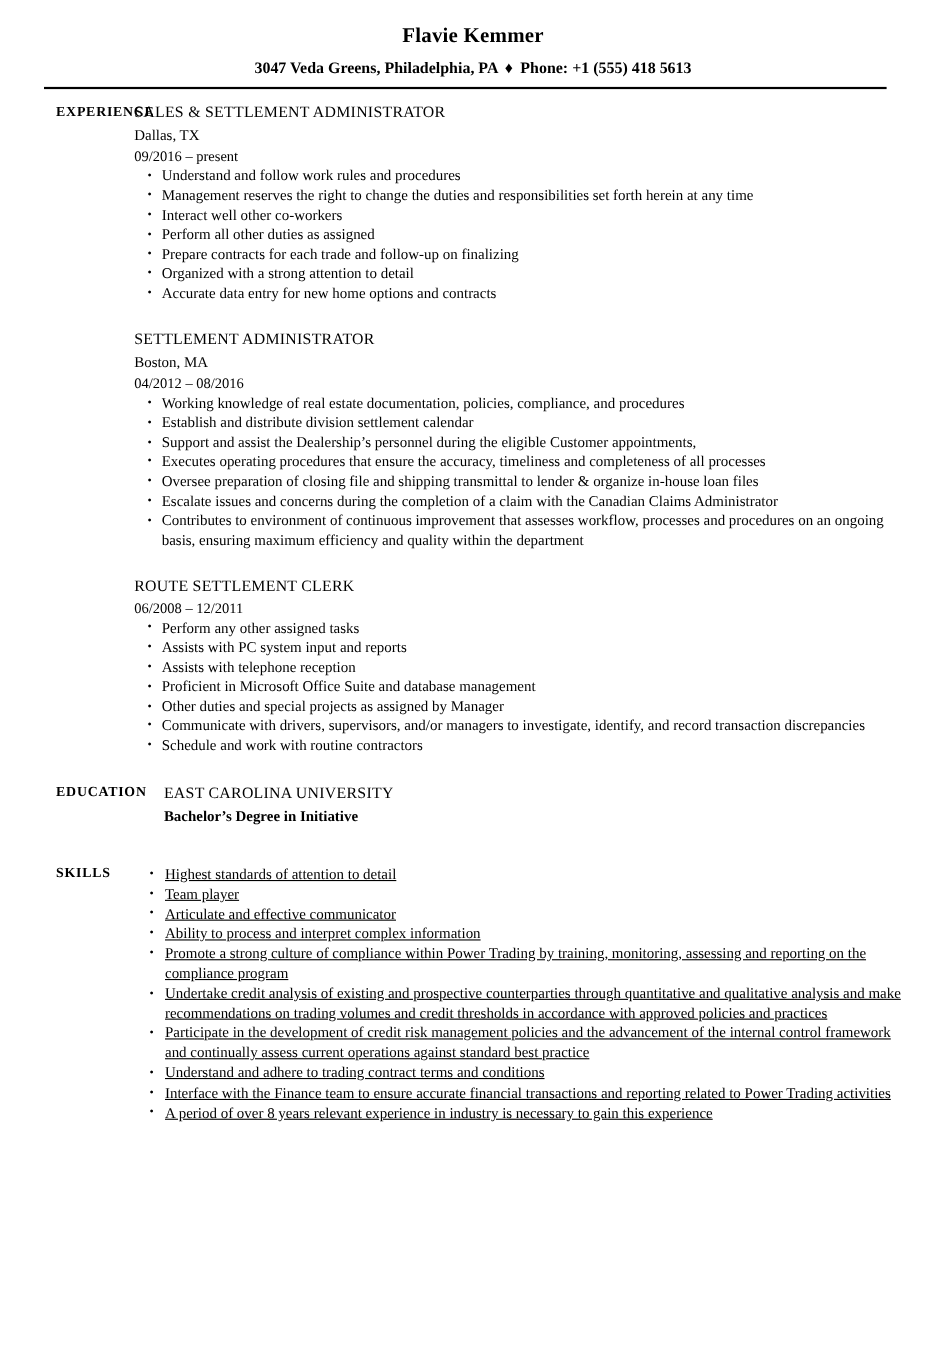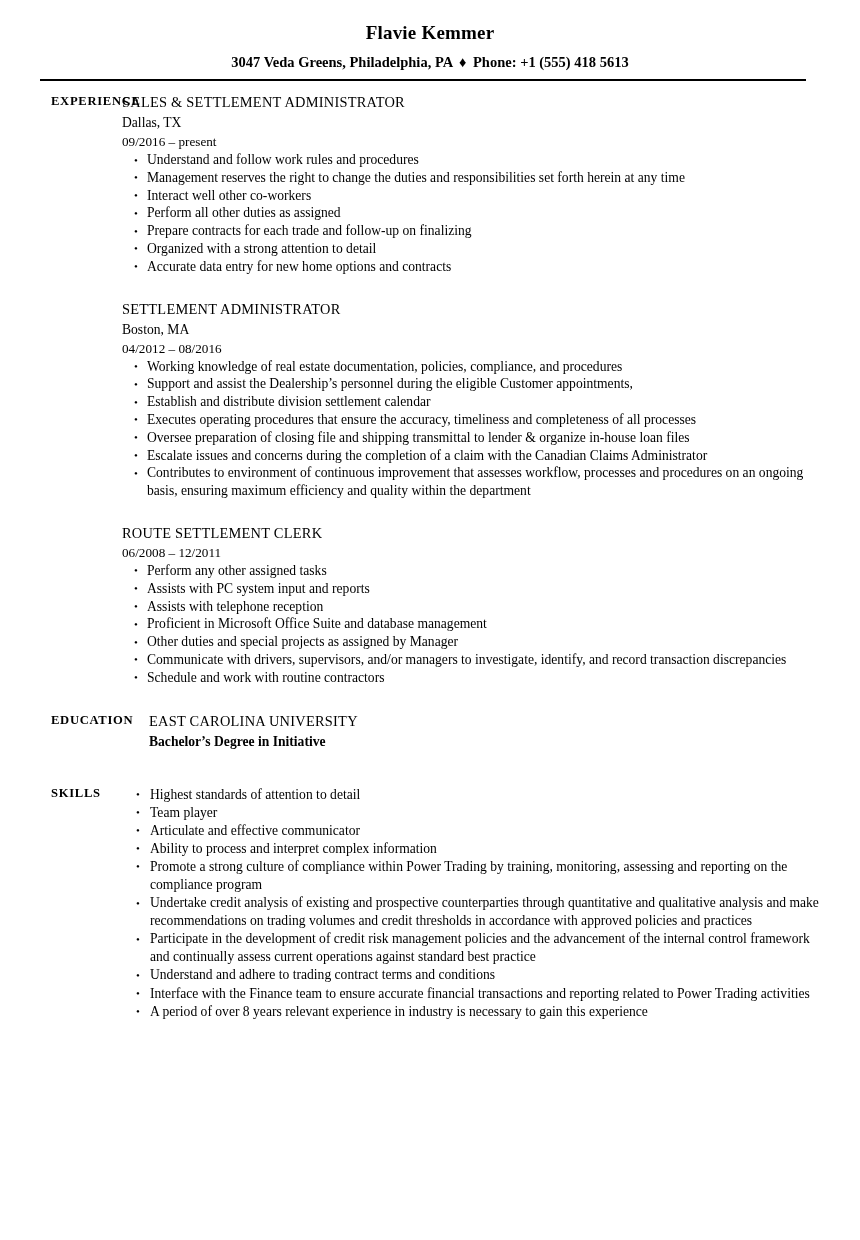--- a/index.html
+++ b/index.html
@@ -119,20 +119,21 @@
     position: absolute;
     left: 12px;
     top: -0.5px;
     font-size: 11px;
     line-height: 18.5px;
   }
 
   ul.skills-bullets > li {
     padding-left: 28px;
     line-height: 18.1px;
+    text-decoration: underline;
   }
   ul.skills-bullets > li::before {
     left: 14px;
   }
 
   
   .edu-school {
     font-size: 14.4px;
     font-weight: normal;
     letter-spacing: 0.25px;
@@ -178,22 +179,22 @@
           <li>Accurate data entry for new home options and contracts</li>
         </ul>
       </div>
 
       <div class="job">
         <div class="job-title">SETTLEMENT ADMINISTRATOR</div>
         <div class="job-location">Boston, MA</div>
         <div class="job-dates">04/2012 – 08/2016</div>
         <ul class="bullets">
           <li>Working knowledge of real estate documentation, policies, compliance, and procedures</li>
+          <li>Establish and distribute division settlement calendar</li>
           <li>Support and assist the Dealership’s personnel during the eligible Customer appointments,</li>
-          <li>Establish and distribute division settlement calendar</li>
           <li>Executes operating procedures that ensure the accuracy, timeliness and completeness of all processes</li>
           <li>Oversee preparation of closing file and shipping transmittal to lender &amp; organize in-house loan files</li>
           <li>Escalate issues and concerns during the completion of a claim with the Canadian Claims Administrator</li>
           <li>Contributes to environment of continuous improvement that assesses workflow, processes and procedures on an ongoing basis, ensuring maximum efficiency and quality within the department</li>
         </ul>
       </div>
 
       <div class="job">
         <div class="job-title">ROUTE SETTLEMENT CLERK</div>
         <div class="job-dates">06/2008 – 12/2011</div>

